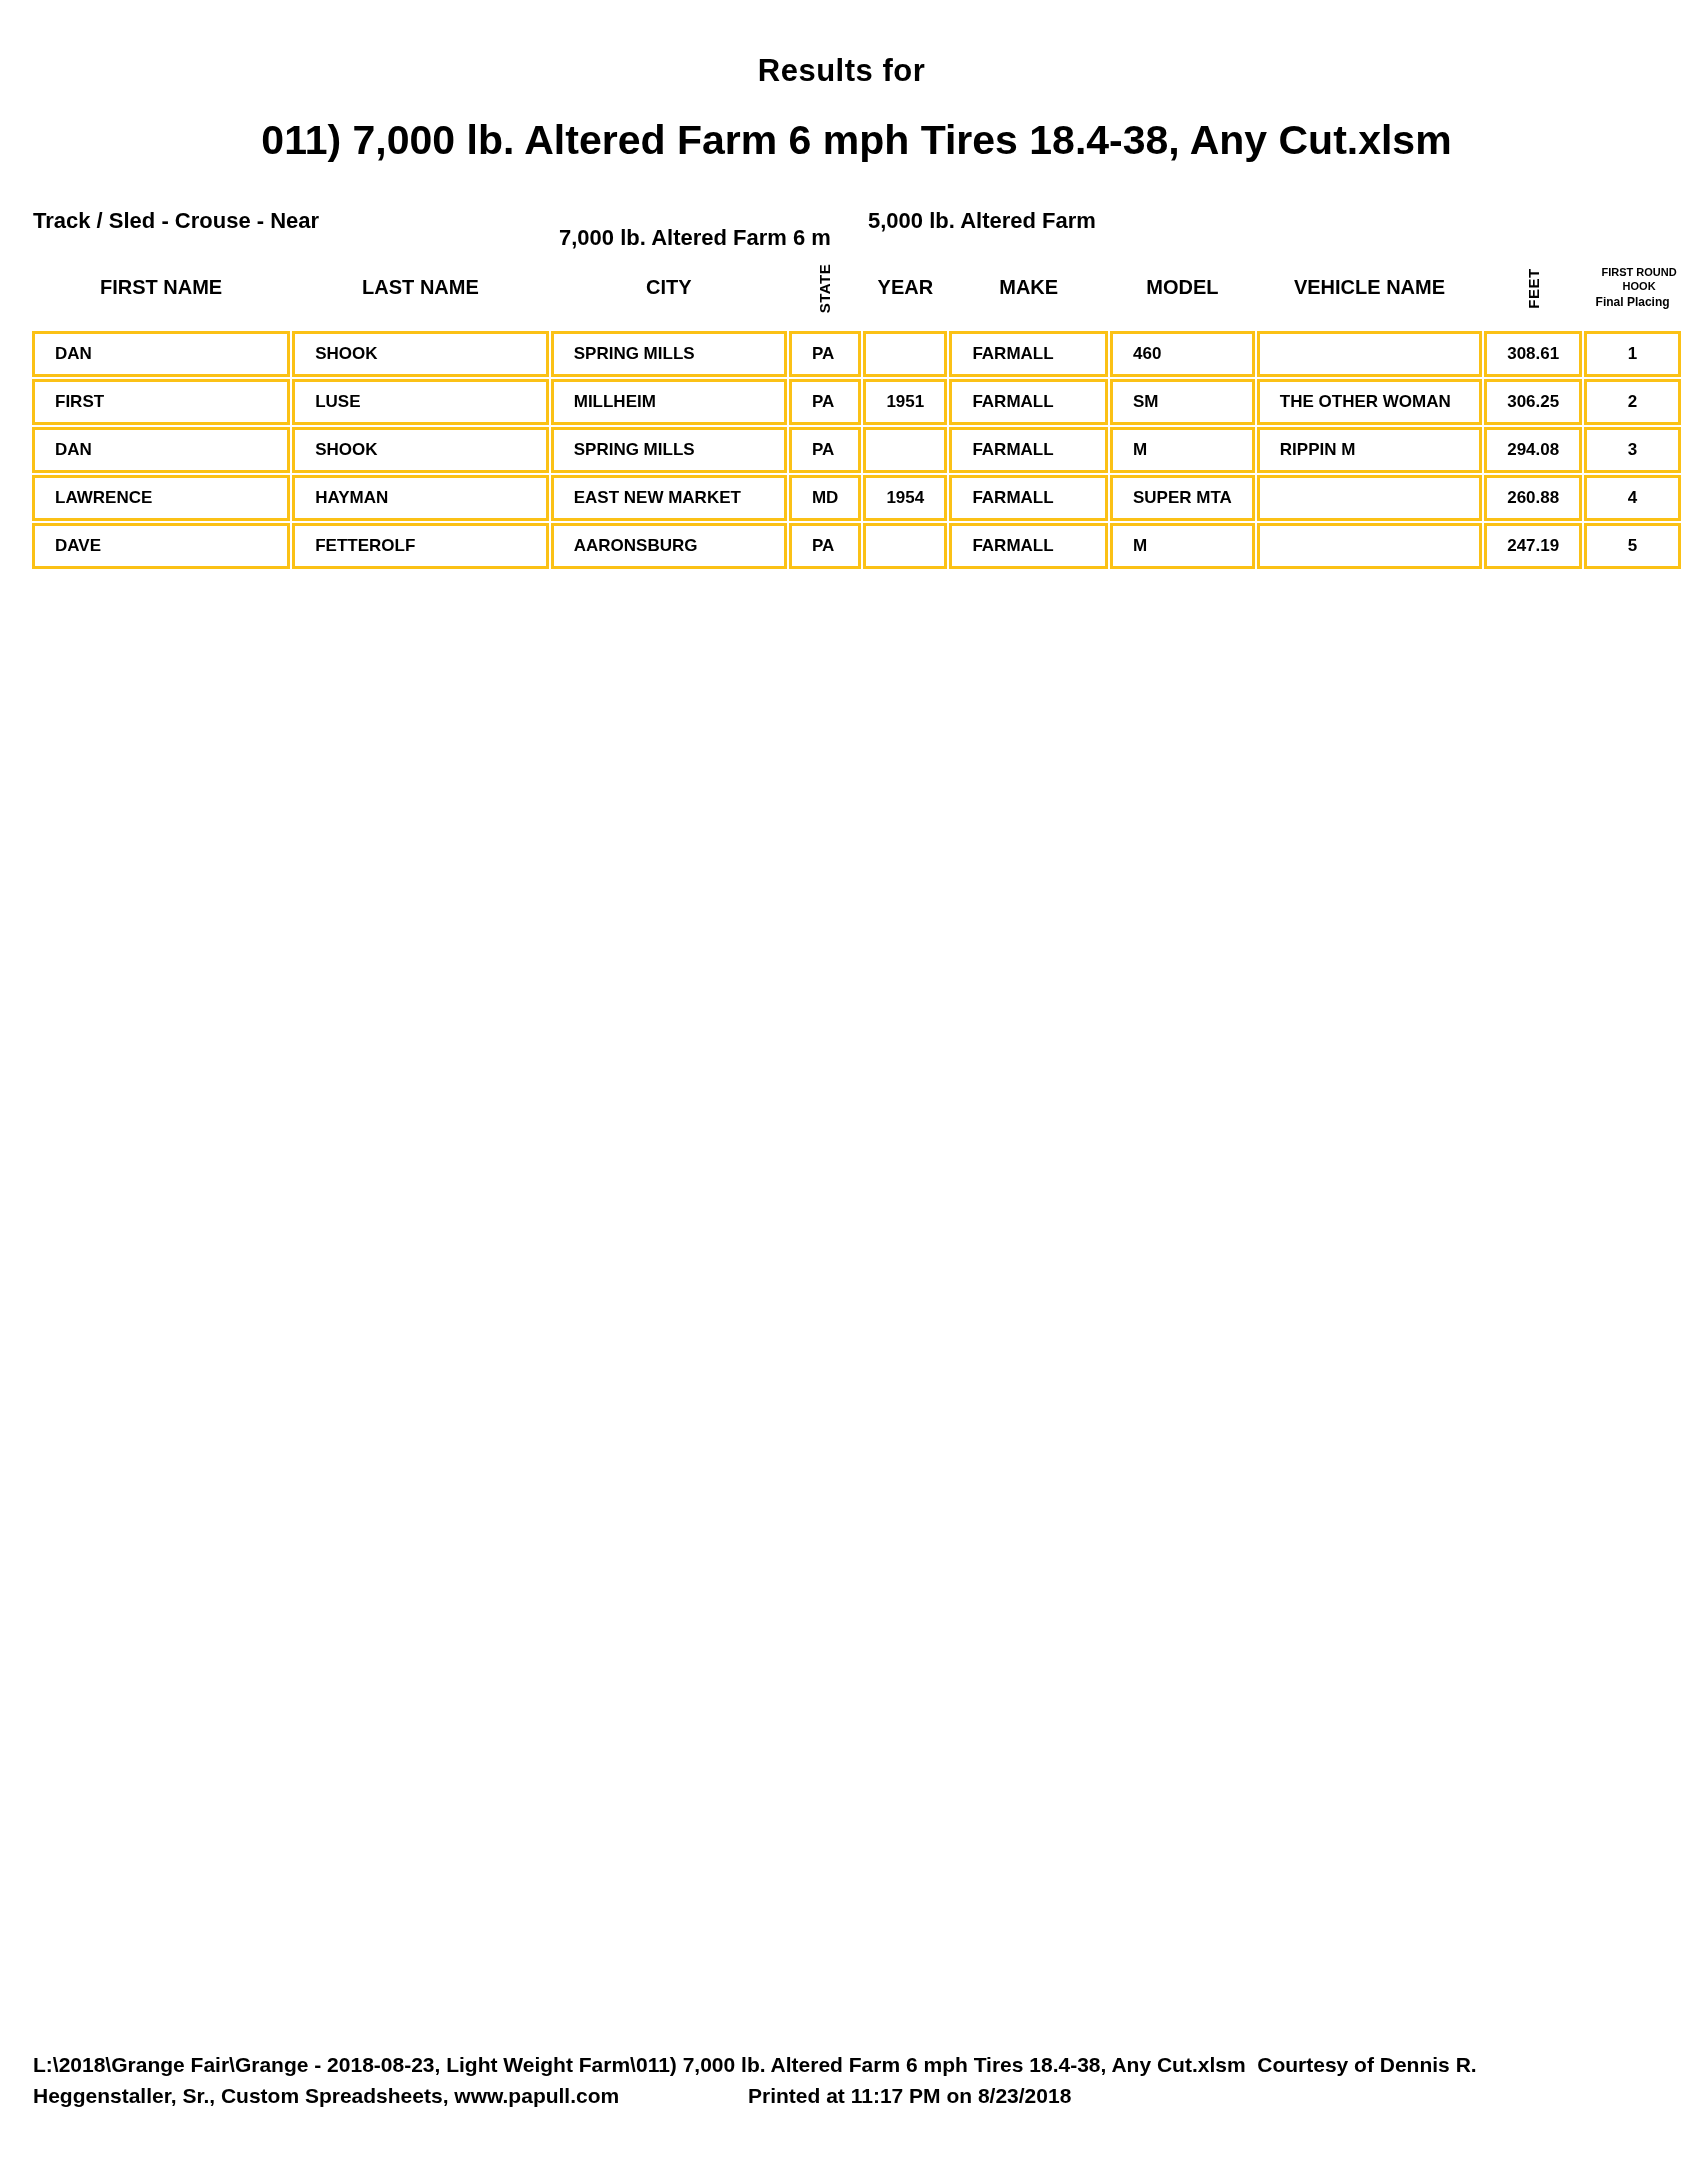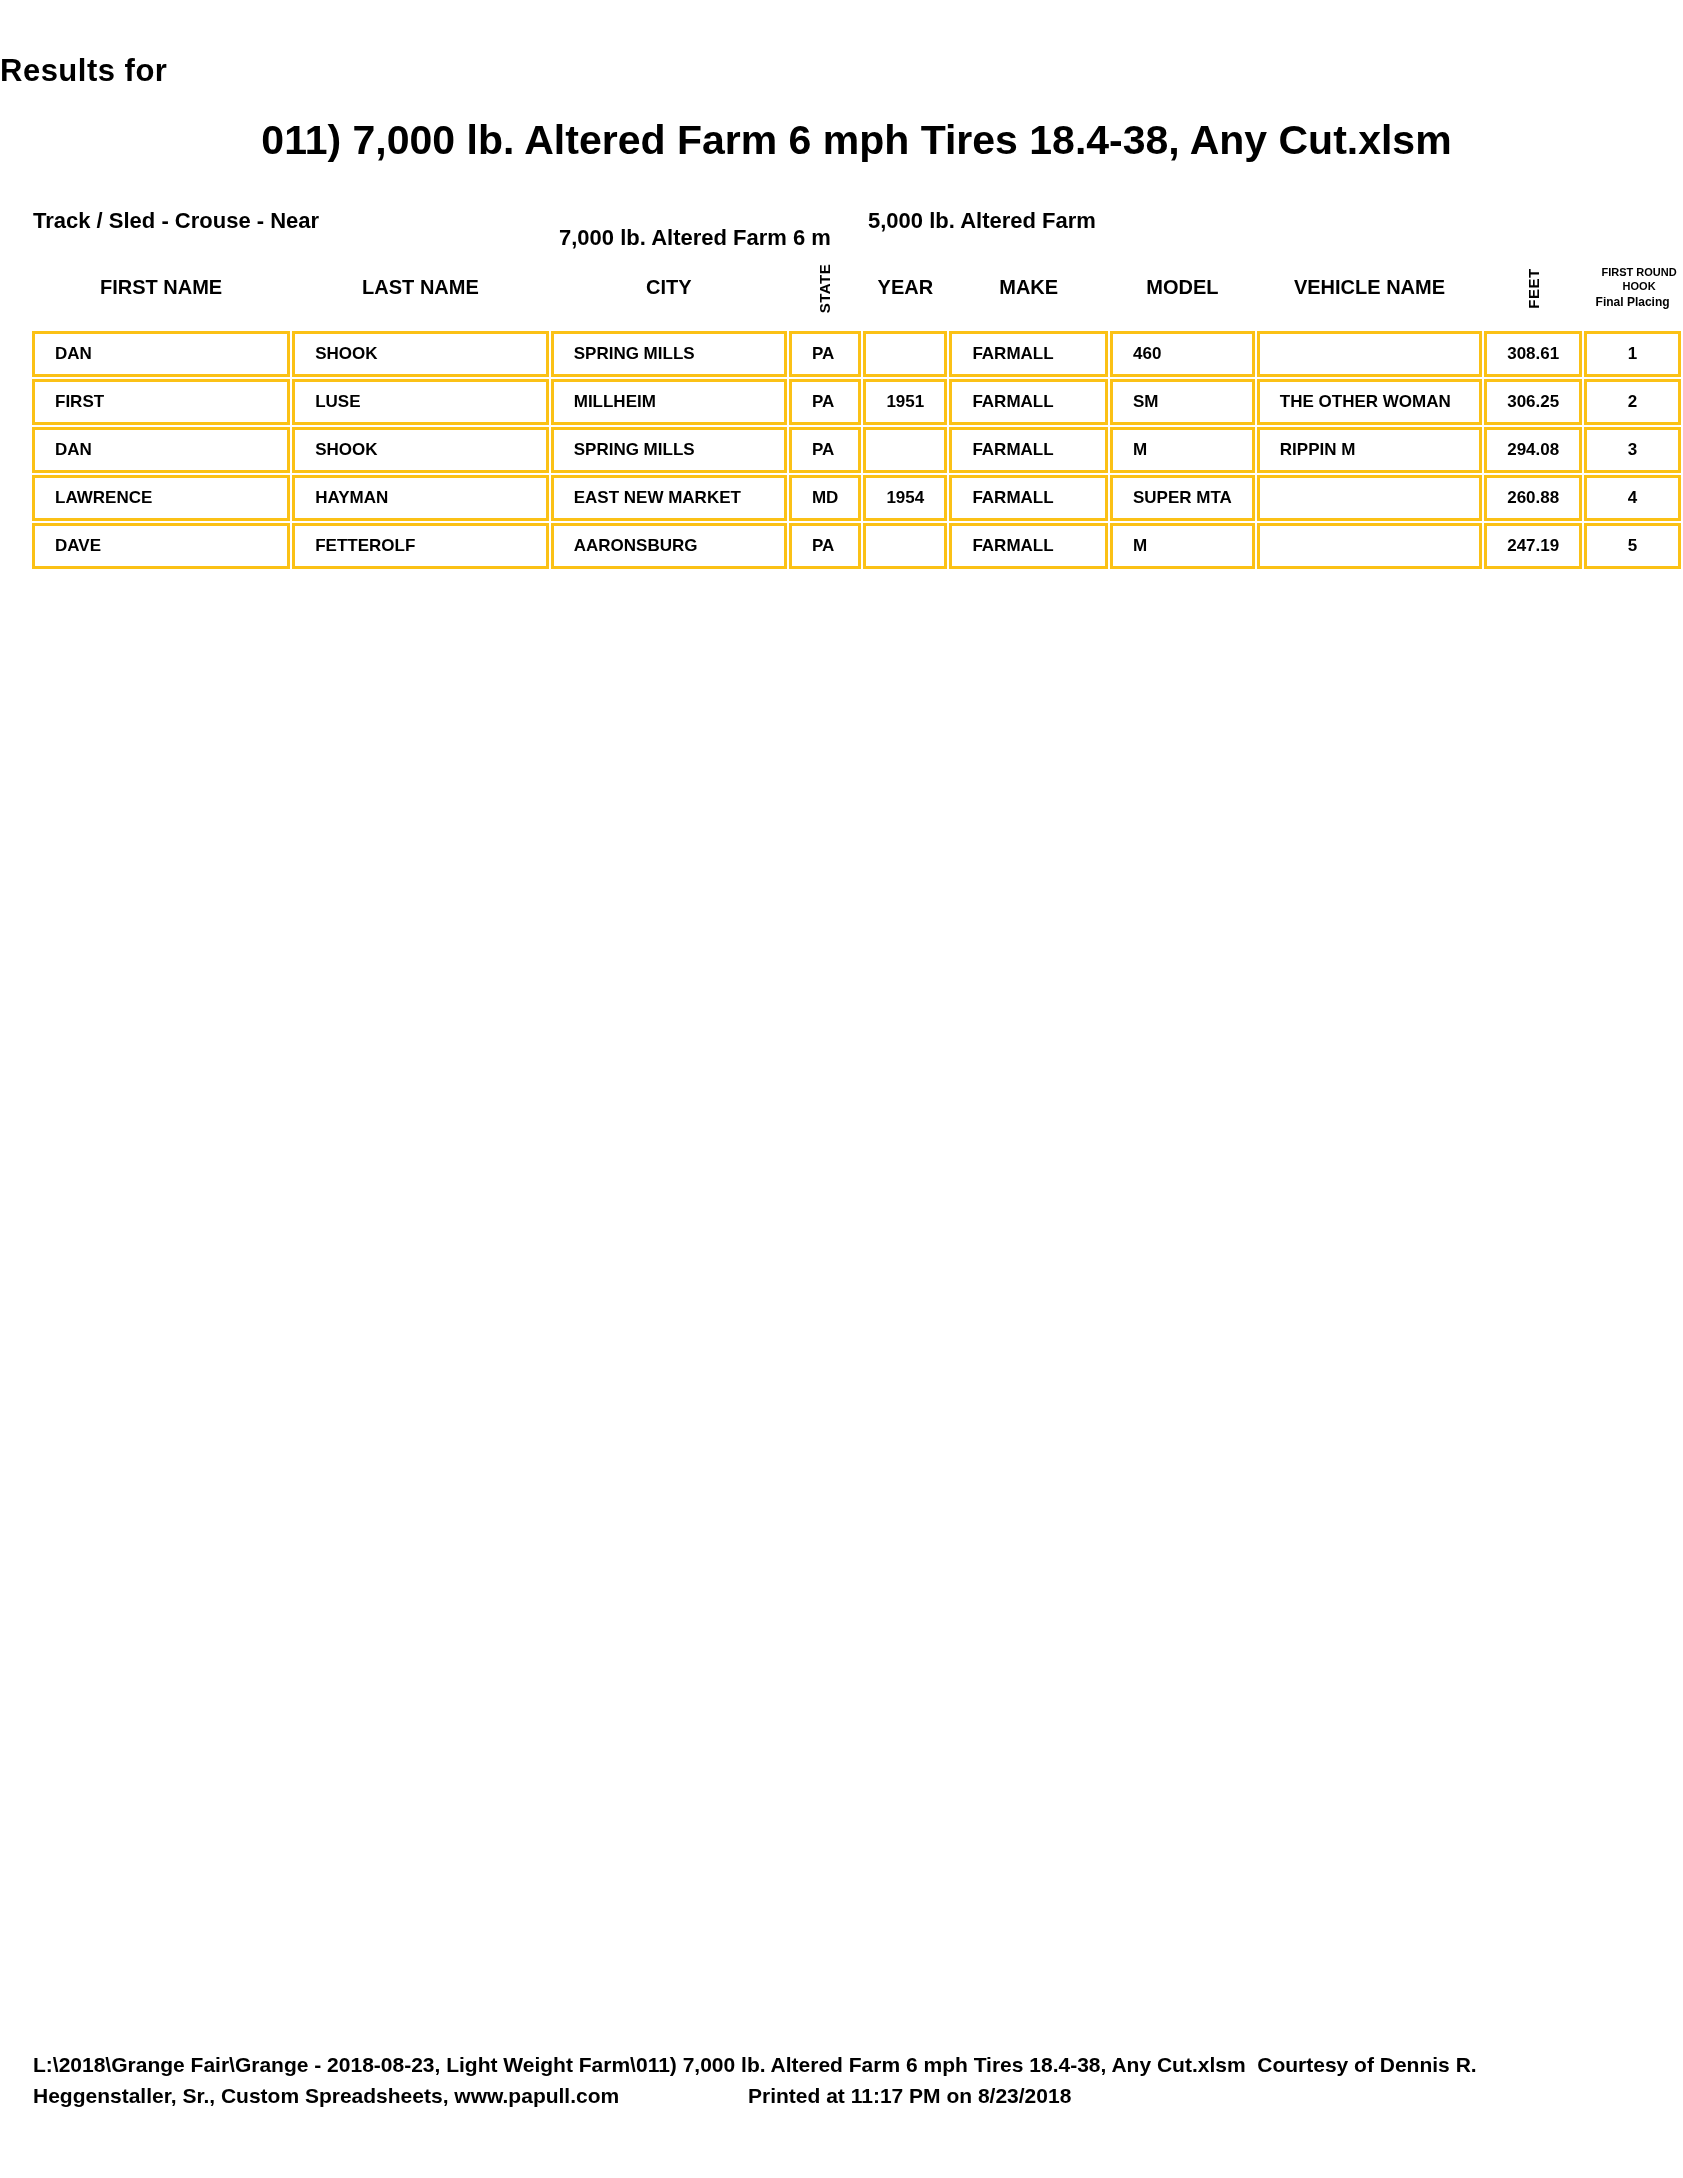--- a/index.html
+++ b/index.html
@@ -2,21 +2,21 @@
 <html style="--gold: #FBC116;"><head>
 <meta charset="utf-8">
 <style>
   html,body{margin:0;padding:0;}
   body{
     width:1683px;height:2178px;position:relative;background:#ffffff;
     font-family:"Liberation Sans", sans-serif;color:#000;
     -webkit-font-smoothing:antialiased;
   }
   .title1{
-    position:absolute;top:53px;left:0;width:1683px;text-align:left;
+    position:absolute;top:53px;left:0;width:1683px;text-align:center;
     font-size:31px;font-weight:bold;letter-spacing:0.5px;
   }
   .title2{
     position:absolute;top:117px;left:0;width:1713px;text-align:center;
     font-size:41px;font-weight:bold;letter-spacing:0px;white-space:nowrap;
   }
   .info-row{position:absolute;top:208px;left:0;width:1683px;height:30px;font-size:22px;font-weight:bold;}
   .track-label{position:absolute;left:33px;top:0;white-space:nowrap;}
   .class-left{position:absolute;left:559px;top:0;width:304px;overflow:hidden;white-space:nowrap;margin-top:17px;}
   .class-right{position:absolute;left:868px;top:0;width:248px;overflow:hidden;white-space:nowrap;}

